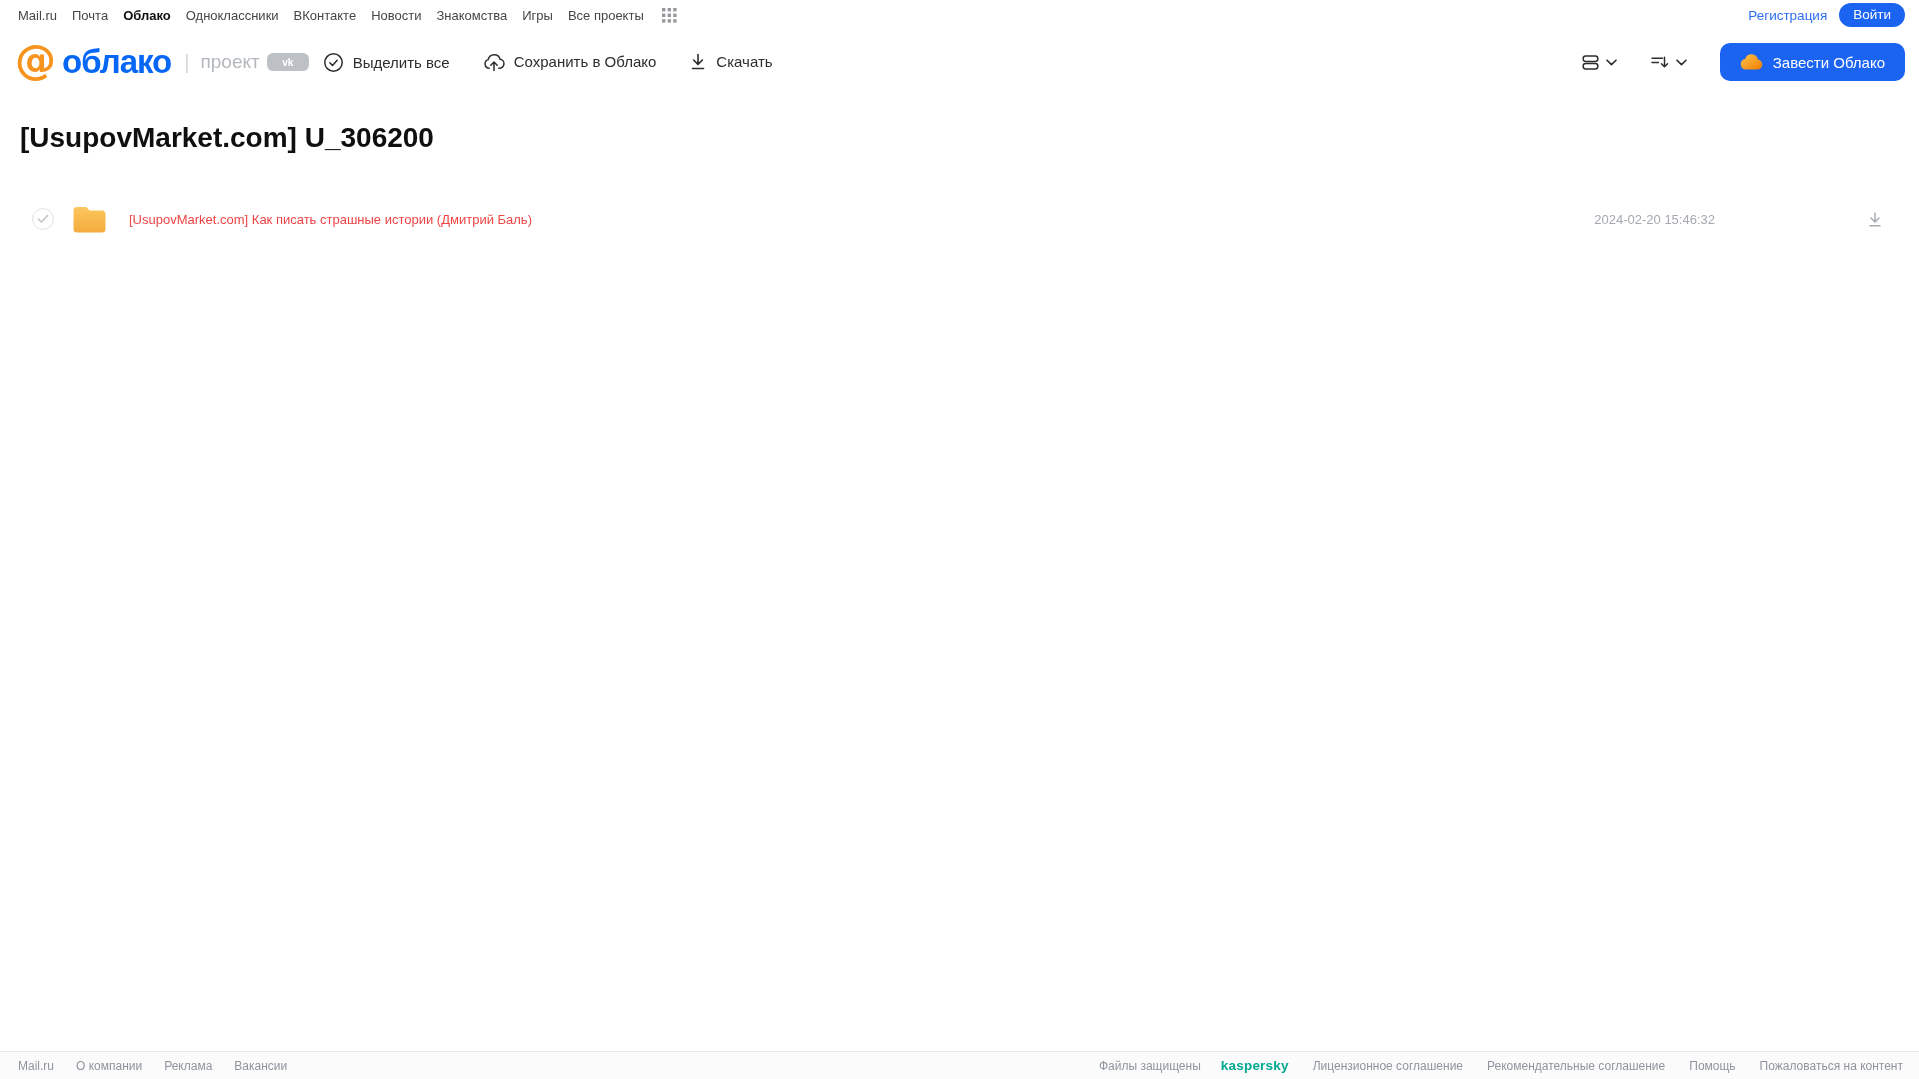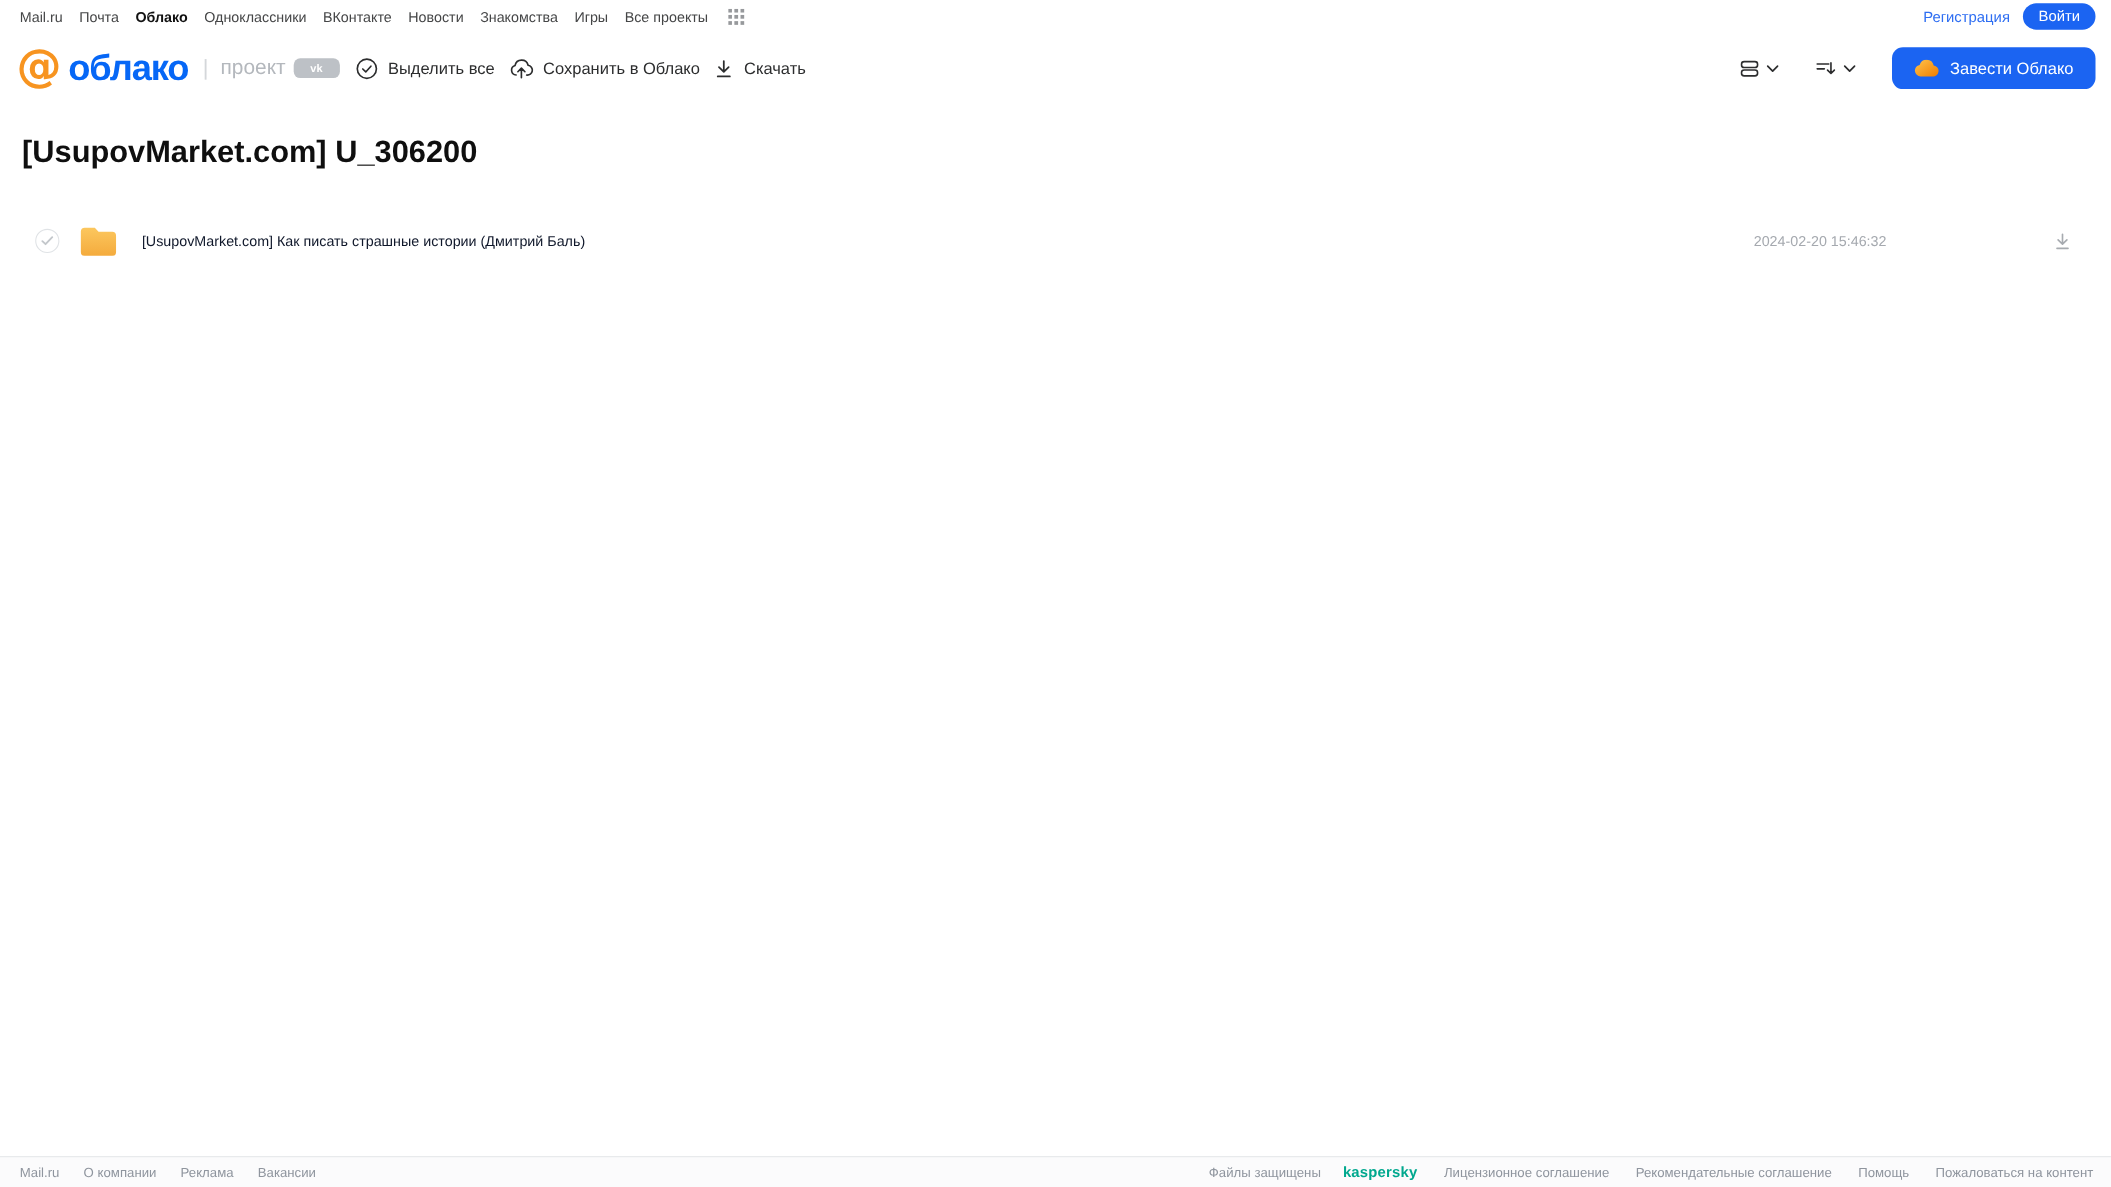--- a/index.html
+++ b/index.html
@@ -22,36 +22,36 @@
   .header { height:64px; display:flex; align-items:center; padding:0 14px 0 15px; }
   .logo { display:flex; align-items:center; cursor:pointer; }
   .at-glyph { color:#f79420; font-size:41px; font-weight:700; line-height:1;
     font-family:"DejaVu Sans", sans-serif; margin-top:-3px; }
   .logo-word { color:#0667f6; font-size:33px; font-weight:700; letter-spacing:-1px; margin-left:6px; }
   .logo-divider { color:#d4d7da; font-size:20px; margin:0 11px 0 13px; font-weight:300; }
   .project-label { color:#b4b8bd; font-size:19px; }
   .vk-badge { width:42px; height:18px; border-radius:6px; background:#bdc1c6; color:#fff;
     font-size:10px; font-weight:bold; display:inline-flex; align-items:center; justify-content:center;
     margin-left:7px; }
-  .toolbar { display:flex; align-items:center; gap:13px; margin-left:14px; }
+  .toolbar { display:flex; align-items:flex-start; gap:33px; margin-left:14px; }
   .tool-btn { display:flex; align-items:center; gap:9px; cursor:pointer; color:#2c2d2e; font-size:15px; }
   .header-right { margin-left:auto; display:flex; align-items:center;gap:12px; }
   .icon-drop { display:flex; align-items:center; gap:7px; cursor:pointer; margin-right:21px; }
   .get-cloud-btn { display:flex; align-items:center; gap:10px; background:#1b64f2; color:#fff;
     border:none; border-radius:10px; height:38px; padding:0 20px; font-size:15px; cursor:pointer; }
 
   
   .main { flex:1; }
   .page-title { margin:28px 14px 0 20px; font-size:28px; color:#0f0f0f; letter-spacing:0; }
   .file-row { margin-top:45px; height:40px; display:flex; align-items:center;
     padding:0 36px 0 32px; cursor:default; }
   .row-check { width:22px; height:22px; border-radius:50%; border:1.5px solid #e0e3e6;
     display:flex; align-items:center; justify-content:center; cursor:pointer; flex:none; }
   .folder-wrap { margin-left:18px; display:flex; align-items:center; cursor:pointer; flex:none; }
-  .file-link { margin-left:22px; font-size:13px; color:#0f172a; text-decoration:none; cursor:pointer;
+  .file-link { margin-left:22px; font-size:13px; color:#ef4444; text-decoration:none; cursor:pointer;
     white-space:nowrap; overflow:hidden; text-overflow:ellipsis; }
   .row-spacer { flex:1; }
   .file-date { font-size:13px; color:#a5a9af; white-space:nowrap; }
   .row-dl { margin-left:152px; display:flex; cursor:pointer; }
 
   
   .footer { height:28px; border-top:1px solid #e6e8ea; background:#fbfbfc;
     display:flex; align-items:center; padding:0 16px 0 18px; }
   .footer a, .f-link { font-size:12px; color:#8f959e; text-decoration:none; cursor:pointer; }
   .footer-left { display:flex; gap:22px; }

